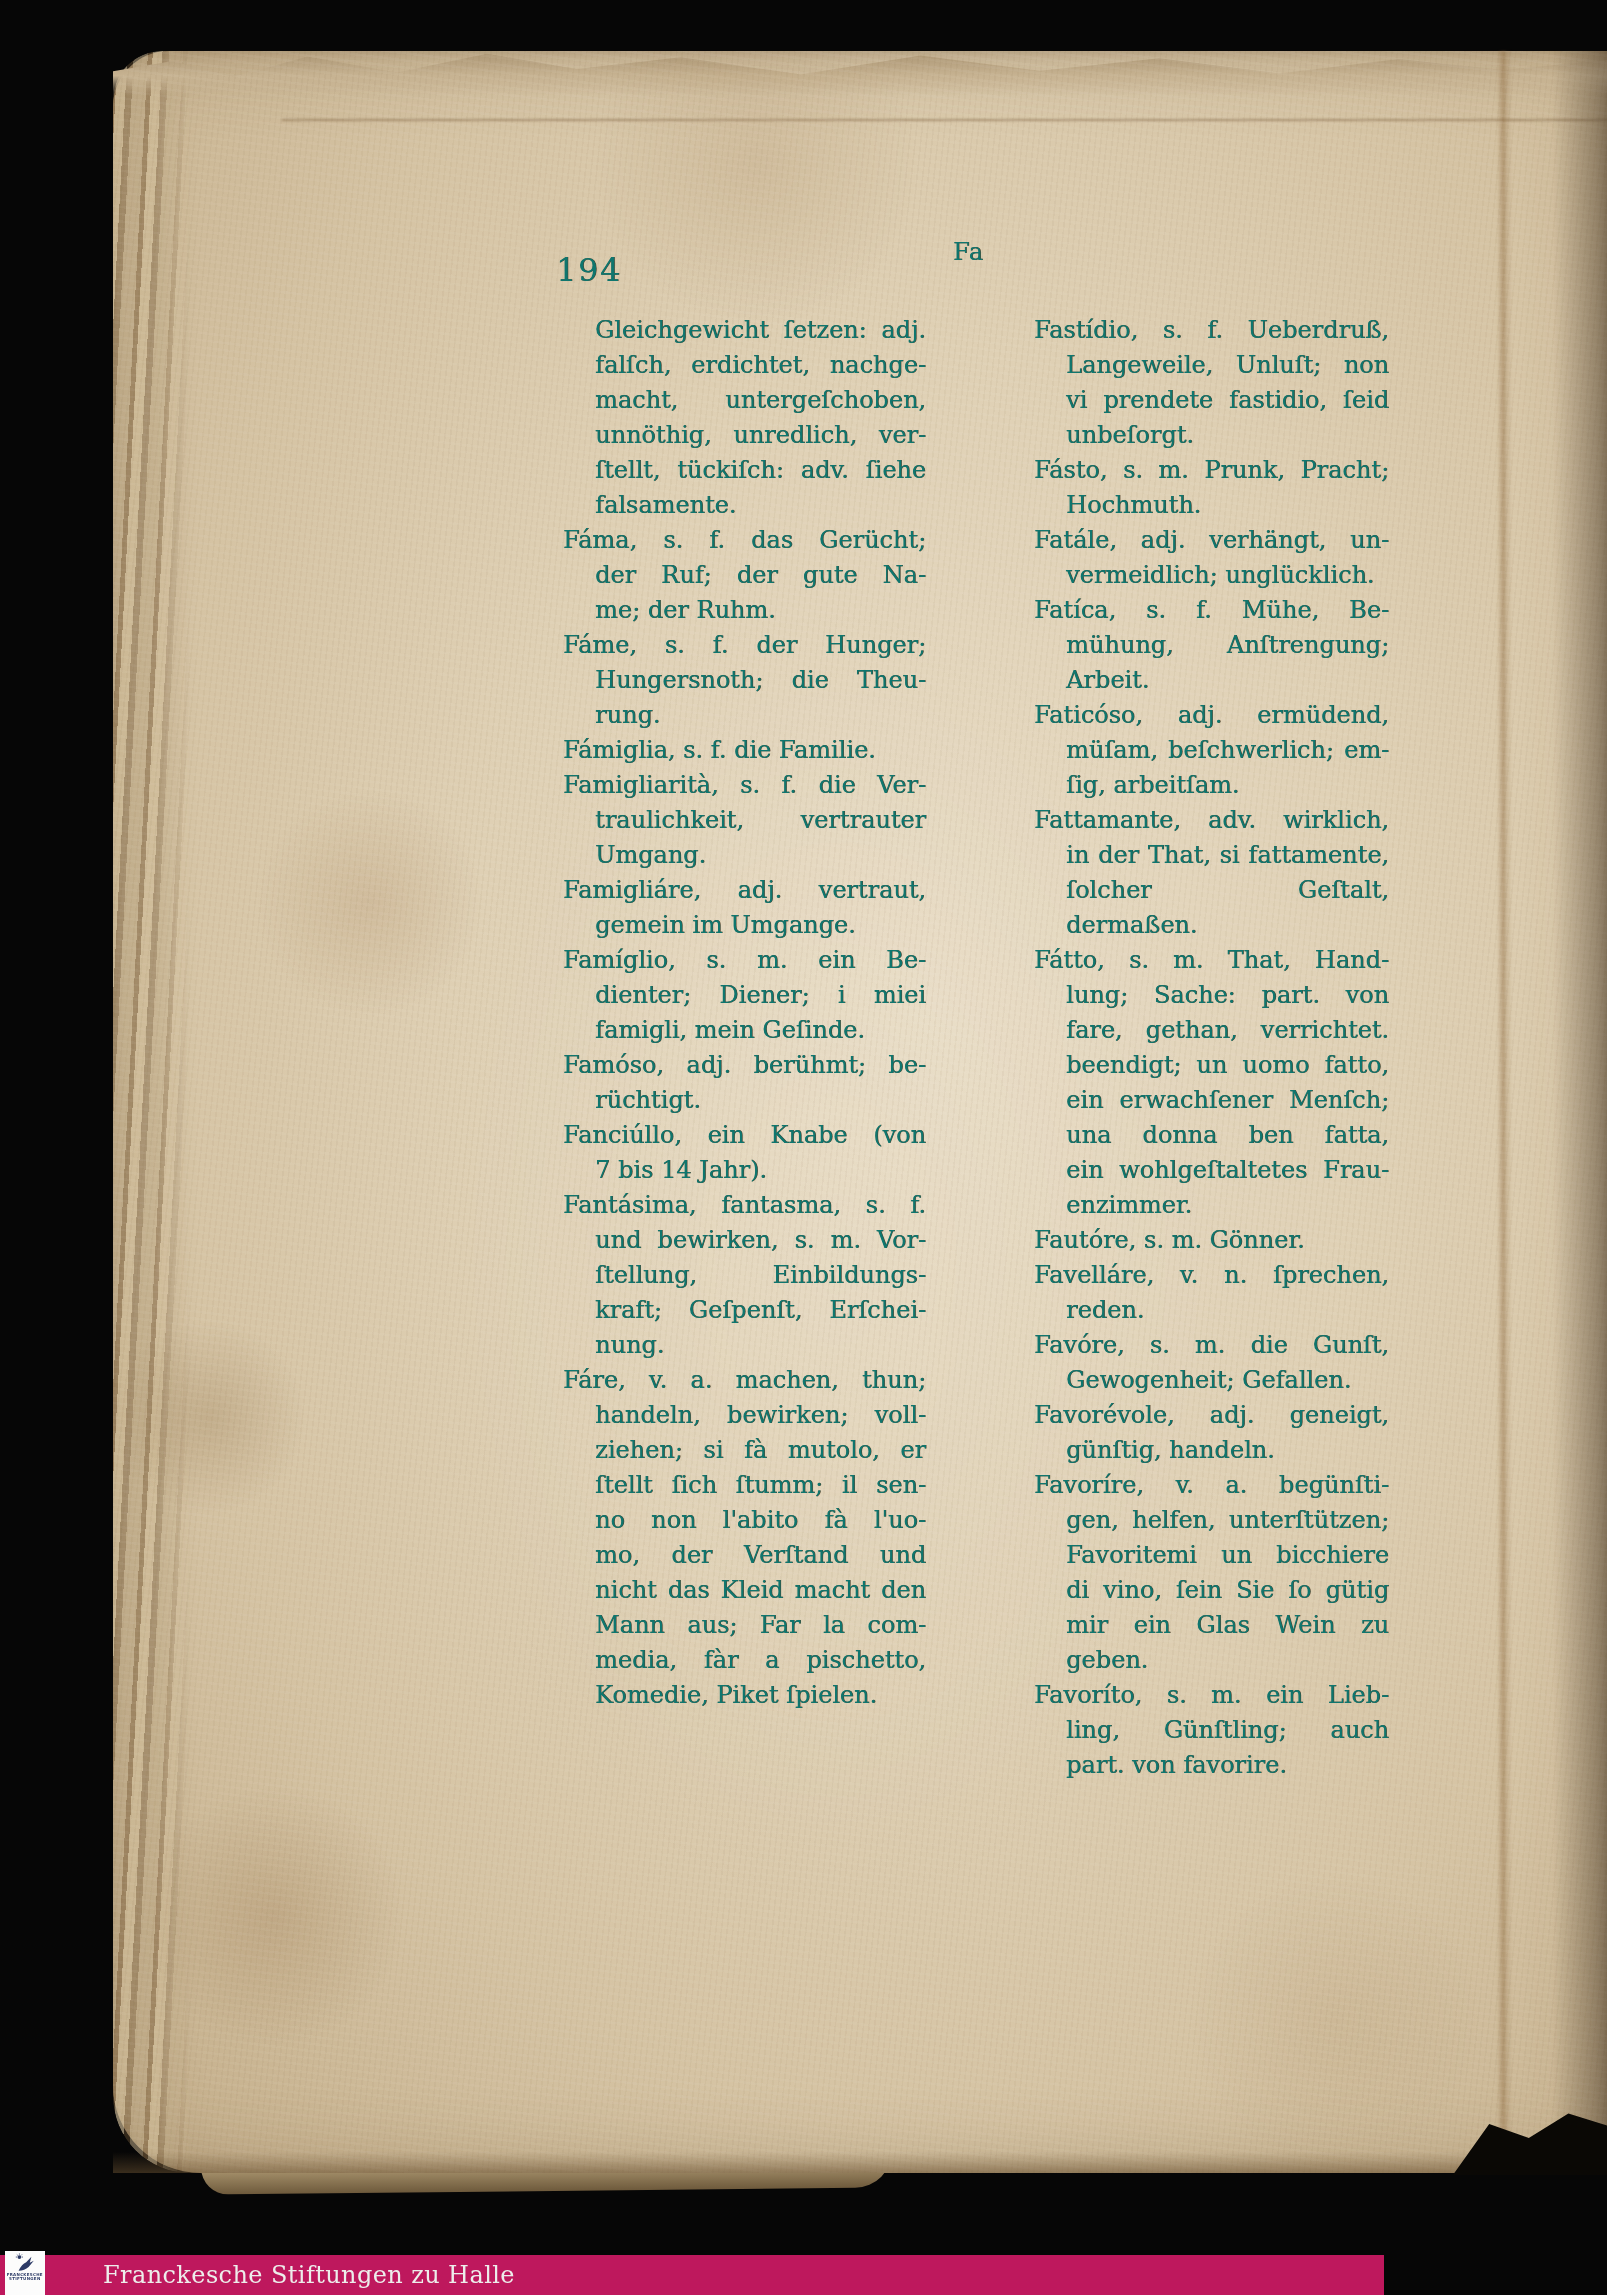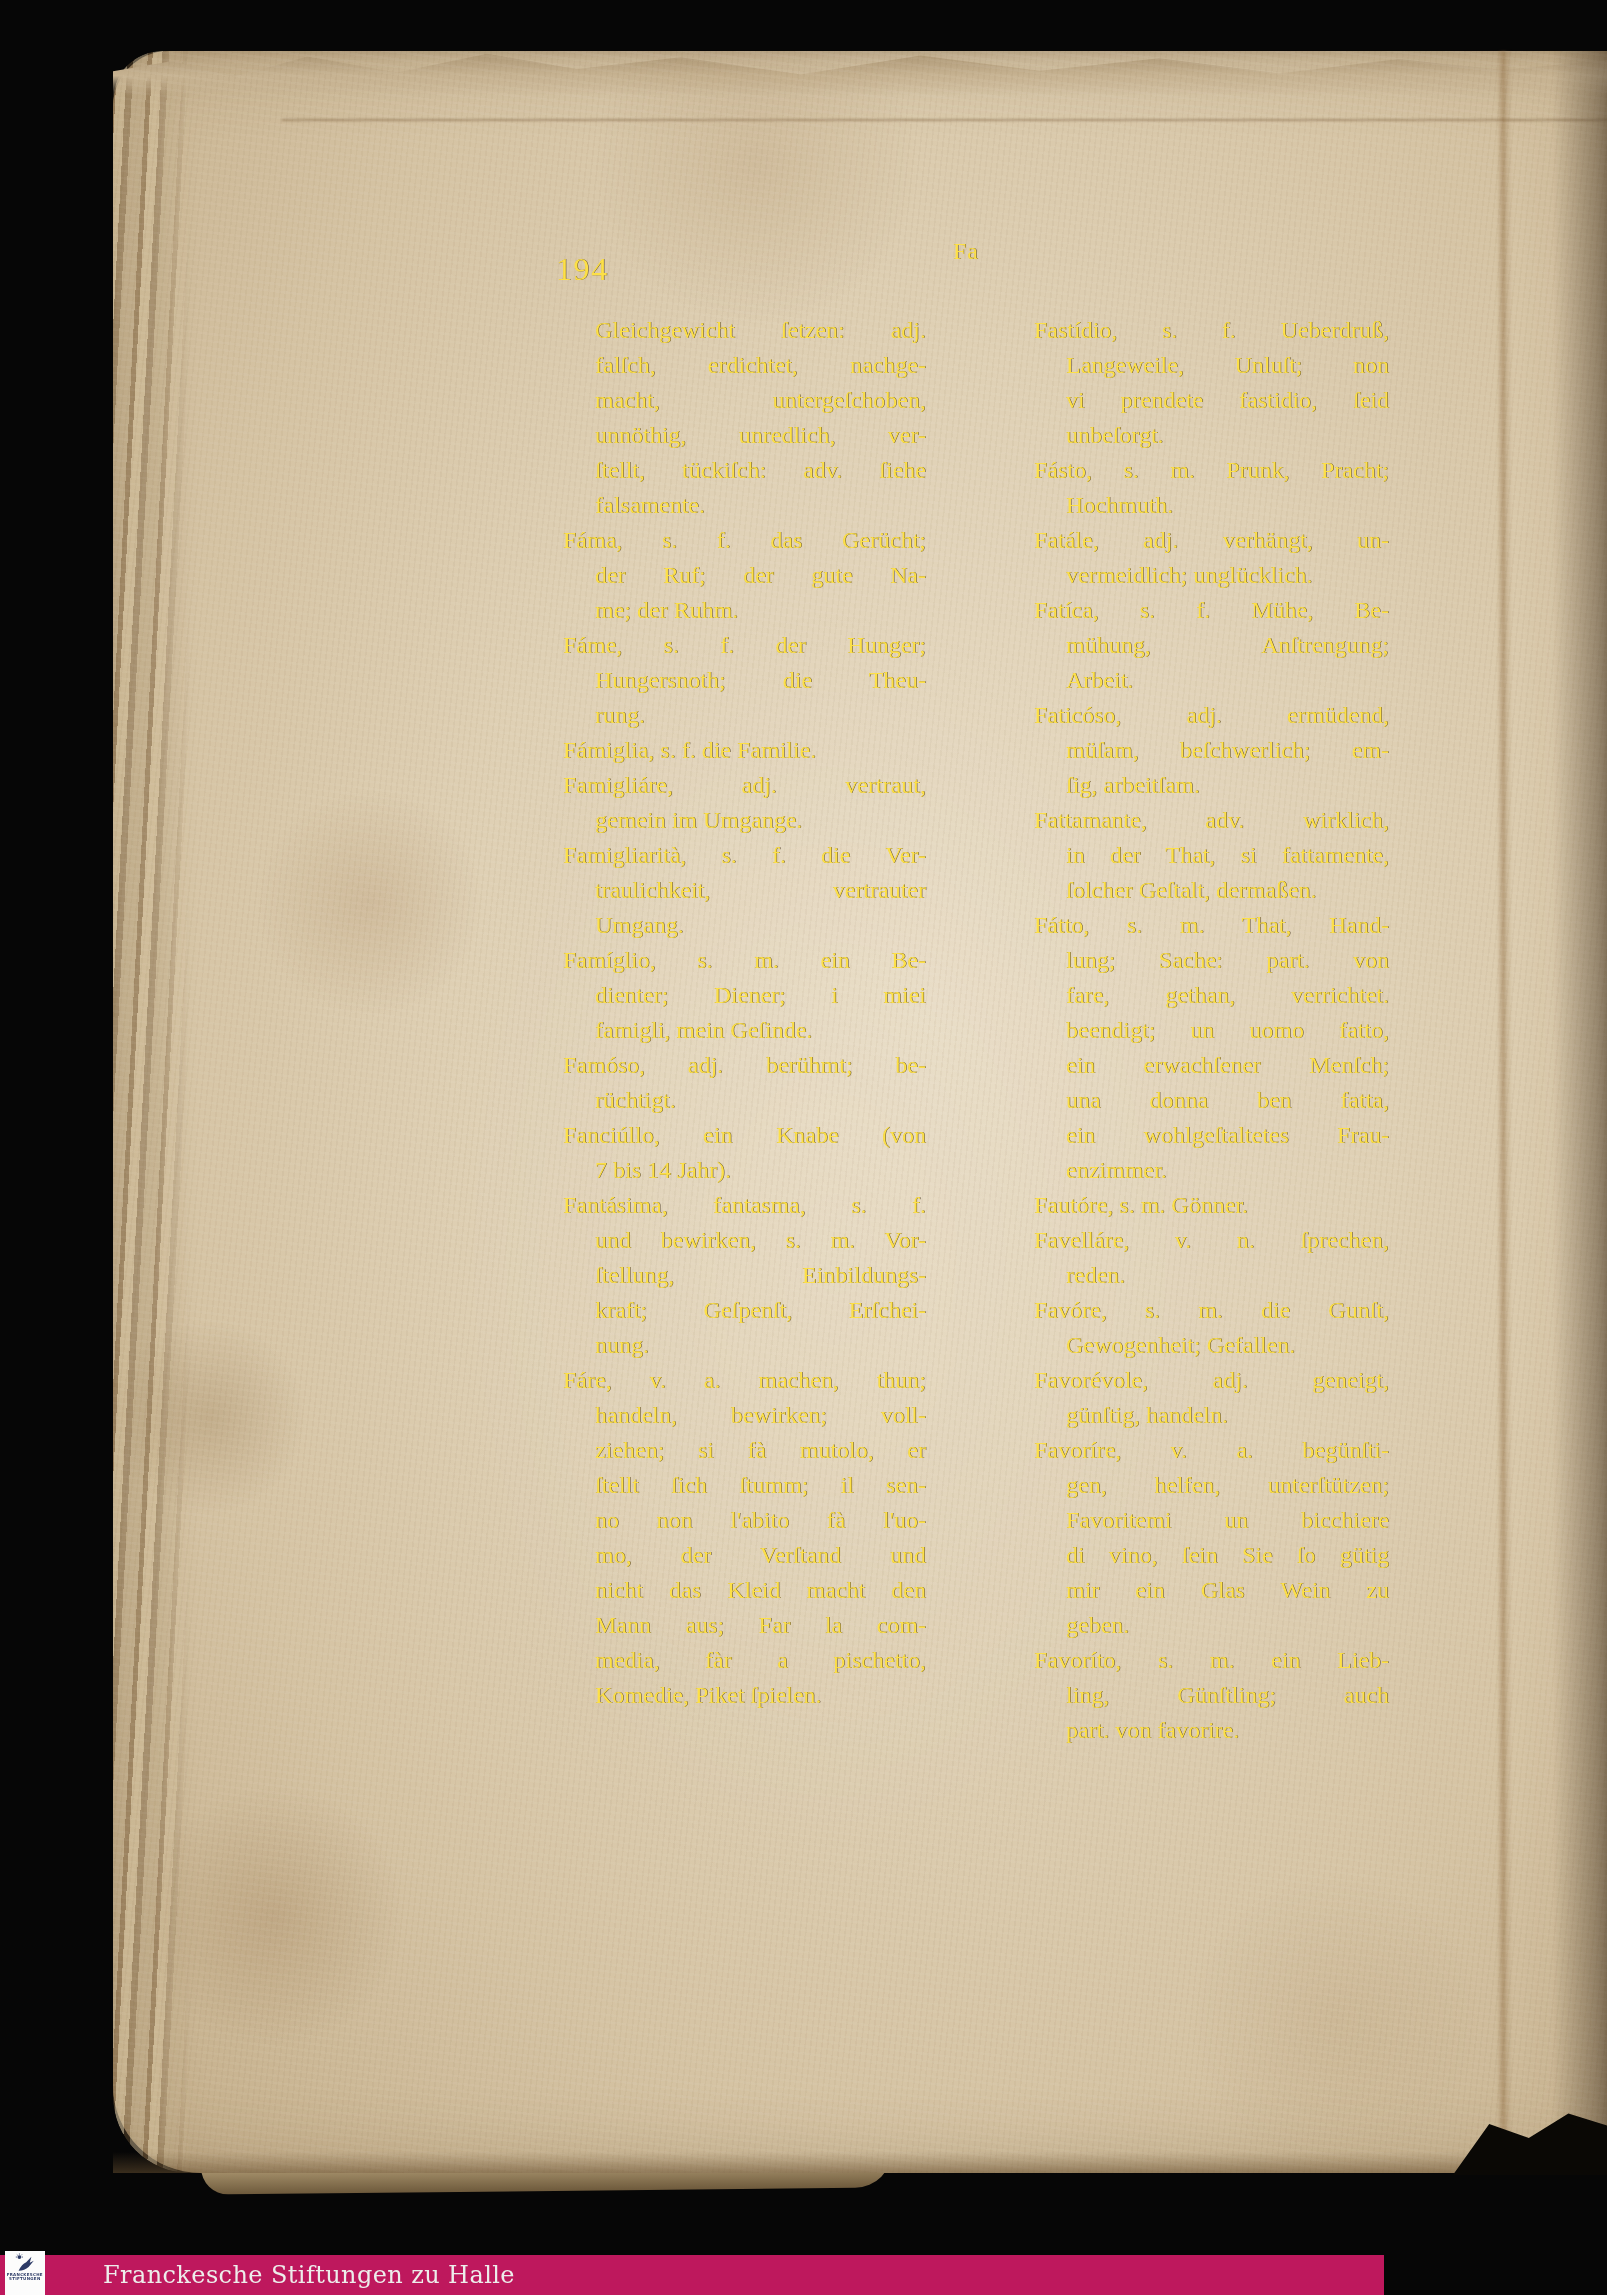--- a/index.html
+++ b/index.html
@@ -39,21 +39,21 @@
   .crease-right{position:absolute;top:0;bottom:0;left:1384px;width:14.5px;
         background:linear-gradient(90deg, transparent, rgba(140,105,62,.5) 45%, rgba(140,105,62,.22) 62%, transparent);
         filter:blur(0.8px);}
   .gutter-shade{position:absolute;top:0;bottom:0;right:0;width:56px;
         background:linear-gradient(90deg, transparent, rgba(40,28,16,.38));}
   .edge-bottom{position:absolute;left:0;right:0;bottom:0;height:21px;
         background:linear-gradient(0deg, rgba(110,85,52,.5), transparent);}
   .notch{position:absolute;left:1443px;top:2087px;width:165px;height:88px;background:#0a0805;
         clip-path:polygon(6% 100%,28% 42%,52% 58%,76% 30%,100% 44%,100% 100%,0 100%);}
   
-  .ink{color:#fde047;text-shadow:0.5px 0 0 rgba(67,49,28,.9);font-family:Liberation Serif, serif;}
+  .ink{color:#0f766e;text-shadow:0.5px 0 0 rgba(67,49,28,.9);}
   .pagenum{position:absolute;left:556px;top:251px;font-size:32px;letter-spacing:1.6px;}
   .section-head{position:absolute;left:953px;top:238px;font-size:24px;letter-spacing:0.8px;}
   .col{position:absolute;top:313px;font-size:24px;}
   .col-left{left:563px;width:363px;}
   .col-right{left:990px;width:399px;}
   .line{line-height:35px;text-align:justify;text-align-last:justify;}
   .col-right .line{line-height:35px;margin-left:44px;}
   .line.cont{padding-left:32px;}
   .line.last{text-align-last:left;}
   
@@ -104,27 +104,27 @@
       </div>
       <div>
         <div class="line">Fáme, s. f. der Hunger;</div>
         <div class="line cont">Hungersnoth; die Theu-</div>
         <div class="line cont last">rung.</div>
       </div>
       <div>
         <div class="line last">Fámiglia, s. f. die Familie.</div>
       </div>
       <div>
-        <div class="line">Famigliáre, adj. vertraut,</div>
-        <div class="line cont last">gemein im Umgange.</div>
-      </div>
-      <div>
         <div class="line">Famigliarità, s. f. die Ver-</div>
         <div class="line cont">traulichkeit, vertrauter</div>
         <div class="line cont last">Umgang.</div>
+      </div>
+      <div>
+        <div class="line">Famigliáre, adj. vertraut,</div>
+        <div class="line cont last">gemein im Umgange.</div>
       </div>
       <div>
         <div class="line">Famíglio, s. m. ein Be-</div>
         <div class="line cont">dienter; Diener; i miei</div>
         <div class="line cont last">famigli, mein Geſinde.</div>
       </div>
       <div>
         <div class="line">Famóso, adj. berühmt; be-</div>
         <div class="line cont last">rüchtigt.</div>
       </div>

